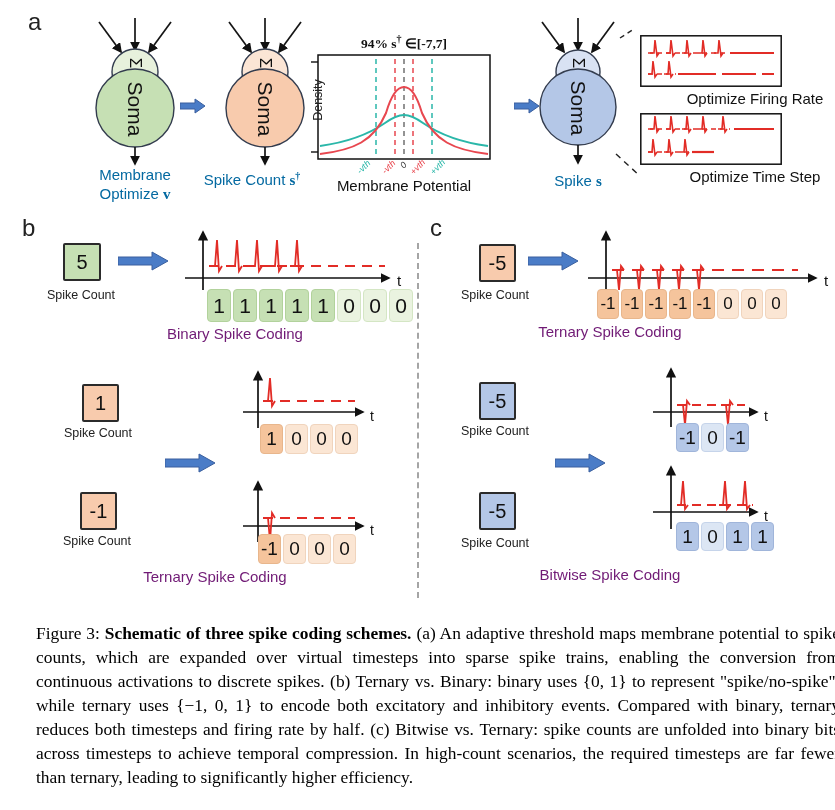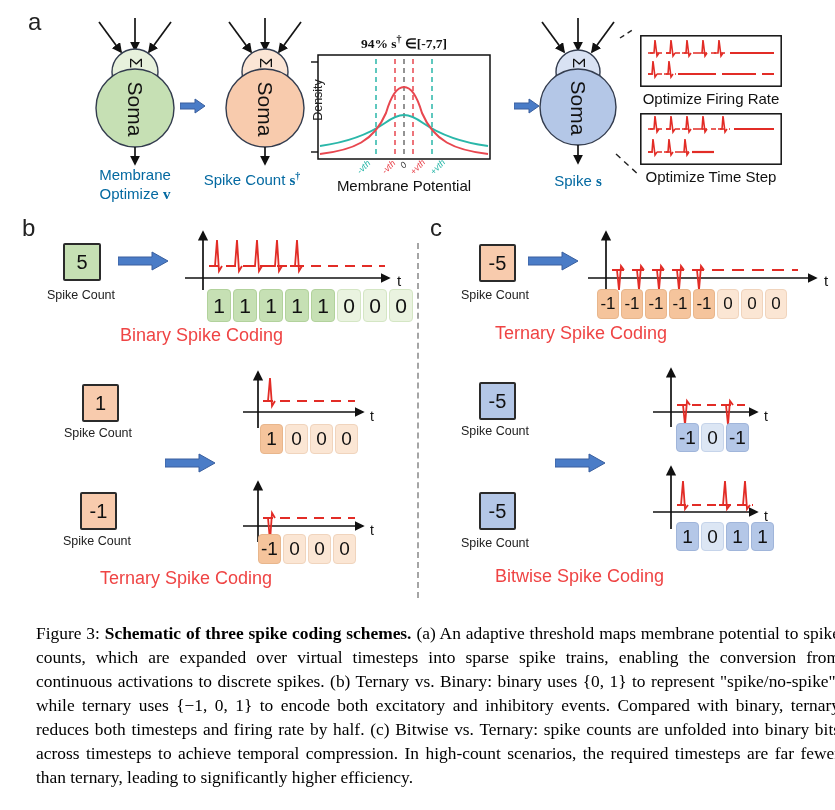--- a/index.html
+++ b/index.html
@@ -6,21 +6,21 @@
   #fig{position:relative;width:835px;height:810px;background:#fff;font-family:"Liberation Sans",sans-serif;color:#1a1a1a;overflow:hidden;}
   .abs{position:absolute;}
   .panel-letter{font-size:24px;font-weight:500;color:#222;}
   
   .count-box{position:absolute;display:flex;align-items:center;justify-content:center;
     border:2px solid #2b2b2b;font-size:20px;color:#111;background:#fff;border-radius:2px;}
   .count-green{background:#c6e0b4;width:34px;height:34px;}
   .count-orange{background:#f8cbad;width:33px;height:34px;}
   .count-blue{background:#b4c7e7;width:33px;height:34px;}
   .small-label{position:absolute;font-size:12.5px;color:#222;text-align:center;}
-  .scheme-caption{position:absolute;font-size:18px;color:#ef4444;text-align:left;}
+  .scheme-caption{position:absolute;font-size:15px;color:#701a75;text-align:center;}
   
   .bits{position:absolute;display:flex;gap:2px;}
   .bit{display:flex;align-items:center;justify-content:center;border-radius:4px;
     font-size:19px;color:#111;border:1px solid rgba(0,0,0,0.12);}
   .bits-green .bit{width:22px;height:31px;font-size:21px;}
   .bits-green .on{background:#c6e0b4;border-color:#b2d29c;}
   .bits-green .off{background:#eaf3e0;border-color:#d4e6c4;}
   .bits-orange .bit{width:21px;height:28px;}
   .bits-orange .on{background:#f5c49c;border-color:#e8b68c;}
   .bits-orange .off{background:#fbe6d4;border-color:#f0d4bd;}
@@ -33,21 +33,21 @@
   .mathbold{font-family:"Liberation Serif",serif;font-weight:bold;}
   sup{font-size:10px;}
   
   #density-title{position:absolute;top:2px;left:0;width:204px;text-align:center;
     font-family:"Liberation Serif",serif;font-weight:bold;font-size:13.5px;color:#111;}
   .dens-ylabel{position:absolute;left:-26px;top:62px;width:84px;text-align:center;
     font-size:12.5px;color:#222;transform:rotate(-90deg);}
   .dens-xlabel{position:absolute;top:146px;left:0;width:204px;text-align:center;font-size:15px;color:#111;}
   .tick{position:absolute;font-size:9px;font-style:italic;transform:rotate(-45deg);white-space:nowrap;}
   .tick-teal{color:#2ab7a9;} .tick-red{color:#e8474f;} .tick-dark{color:#333;}
-  .optimize-label{position:absolute;font-size:15px;color:#111;text-align:center;width:142px;}
+  .optimize-label{position:absolute;font-size:15px;color:#111;text-align:center;width:142px;margin-left:44px;}
   .divider{position:absolute;border-left:2px dashed #a5a5a5;width:0;}
   
   #caption{position:absolute;left:16px;top:621px;width:804px;
     font-family:"Liberation Serif",serif;font-size:17.4px;line-height:1.38;color:#000;text-align:justify;margin-left:20px;}
 </style>
 </head>
 <body>
 
 <svg width="0" height="0" style="position:absolute">
   <defs>

